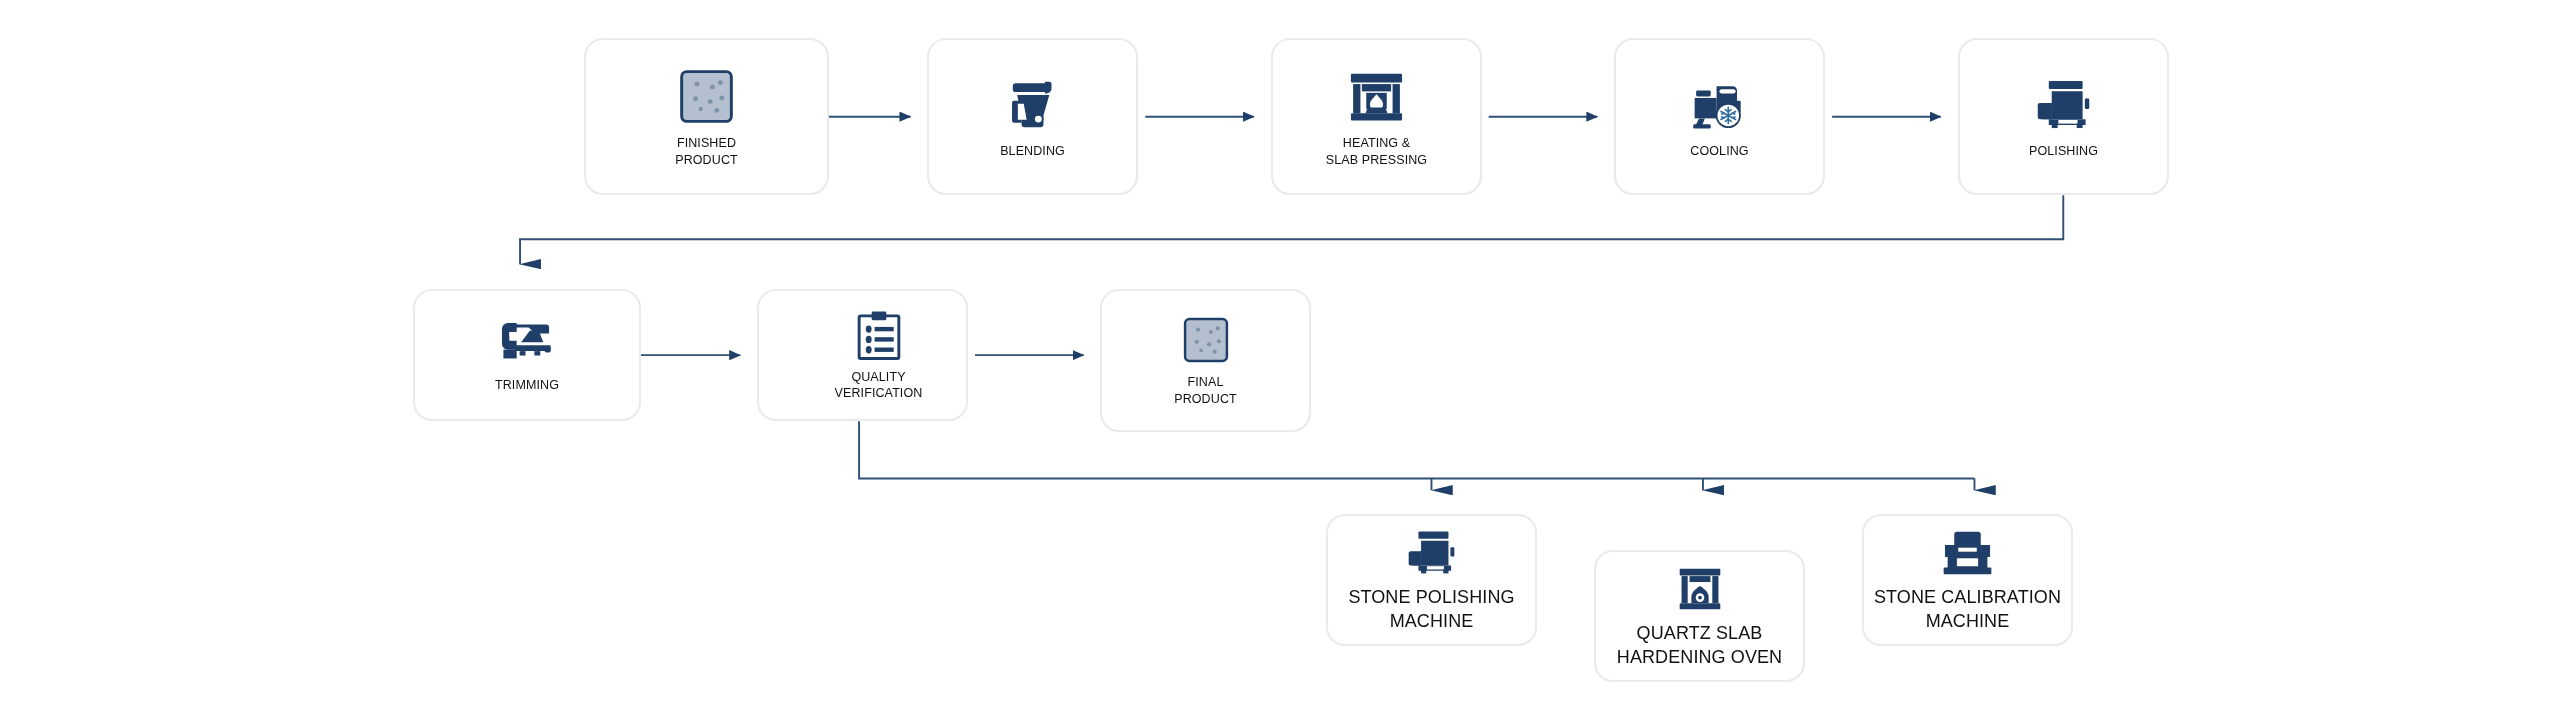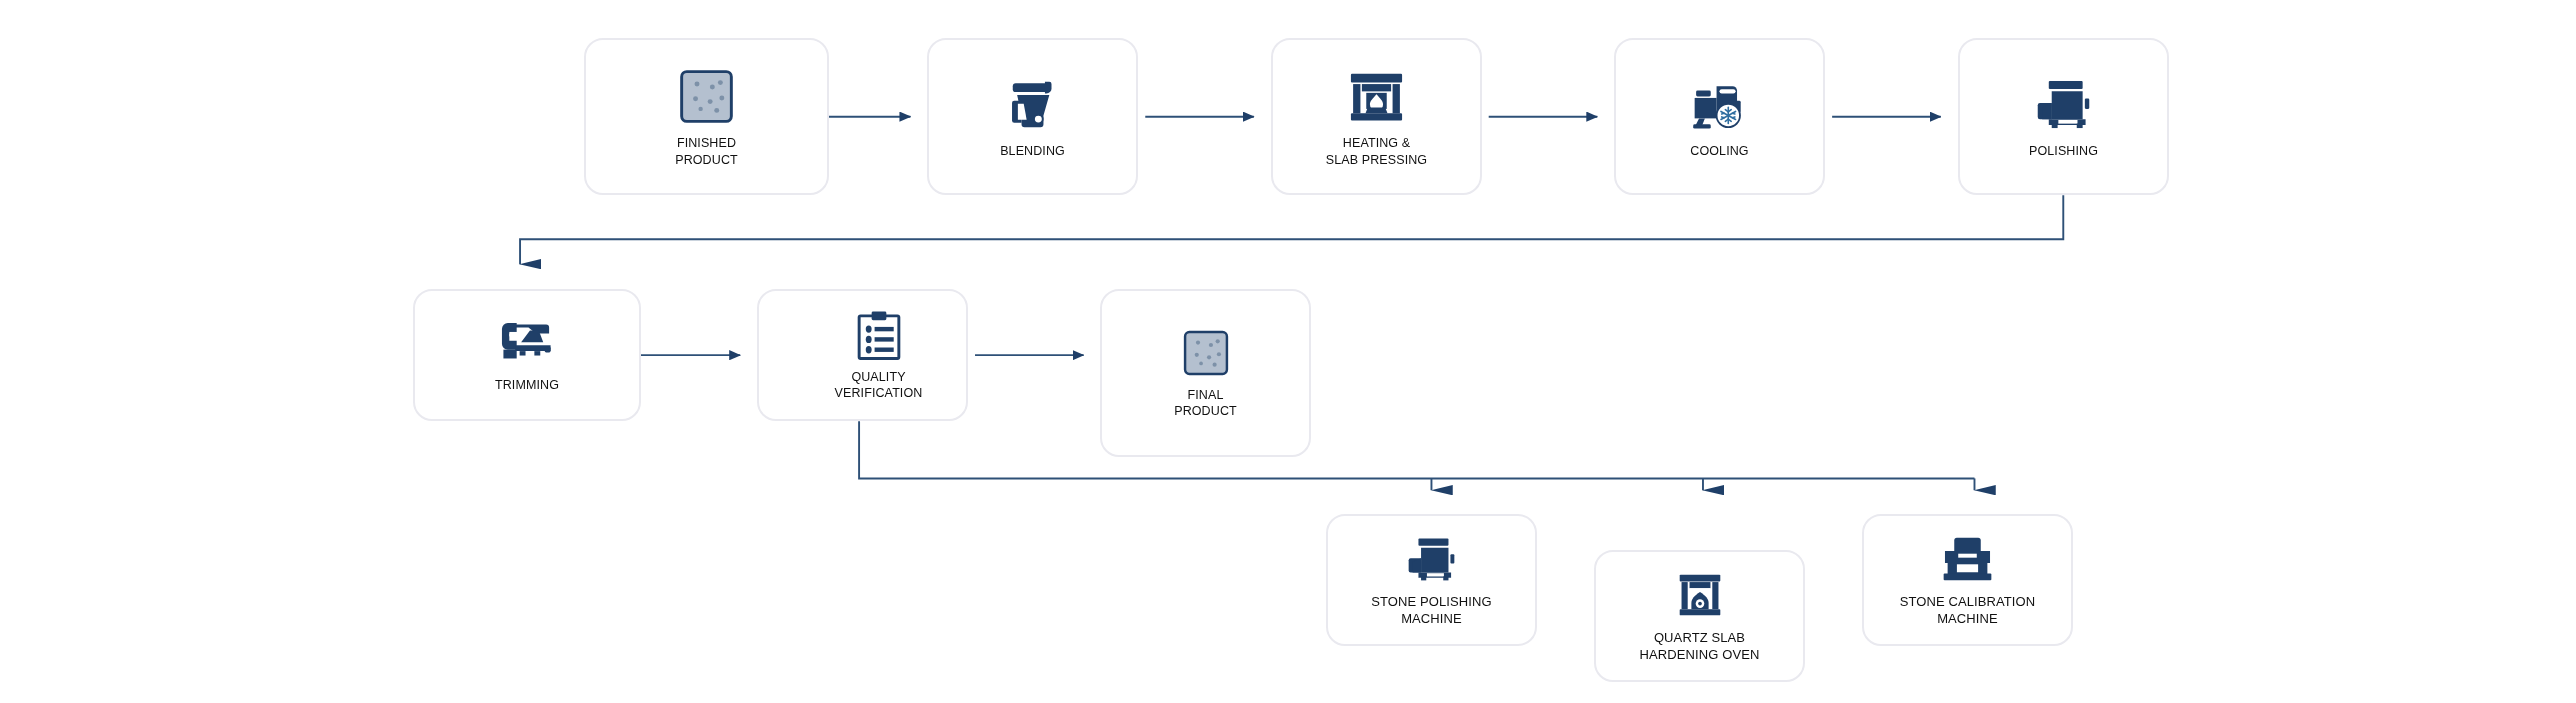--- a/index.html
+++ b/index.html
@@ -27,21 +27,21 @@
   .node .label{
     color:#111111;
     font-size:12.5px;
     line-height:1.32;
     letter-spacing:0.1px;
     text-align:center;
     white-space:pre-line;
     font-weight:400;
   }
   .node.row2 .label{font-size:12.5px;}
-  .node.row3 .label{font-size:13px;}
+  .node.row3 .label{font-size:18px;}
   svg{display:block;}
 </style>
 </head>
 <body>
 
 <div id="canvas">
 
   <svg id="edges" viewBox="0 0 3509 958">
     <defs>
       <marker id="ah" markerWidth="16" markerHeight="14" refX="15" refY="7" orient="auto" markerUnits="userSpaceOnUse">
@@ -209,21 +209,21 @@
           <rect x="25" y="37" width="26" height="6"></rect>
           <ellipse cx="17" cy="54" rx="4" ry="5"></ellipse>
           <rect x="25" y="51" width="26" height="6"></rect>
         </g>
       </svg>
     </div>
     <div class="label">QUALITY
 VERIFICATION</div>
   </div>
 
-  <div class="node row2" style="left:1100px;top:289px;width:211px;height:168px;">
+  <div class="node row2" style="left:1100px;top:289px;width:211px;height:143px;">
     <div class="icon-wrap" style="height:53px;">
       <svg width="48" height="48" viewBox="0 0 78 78">
         <rect x="5" y="5" width="68" height="68" rx="7" fill="#b4c0cf" stroke="#1f3f68" stroke-width="4"></rect>
         <g fill="#7d91a8">
           <circle cx="26" cy="22" r="3.4"></circle>
             <circle cx="47" cy="26" r="3.4"></circle>
           <circle cx="58" cy="20" r="3.4"></circle>
             <circle cx="24" cy="42" r="3.4"></circle>
           <circle cx="44" cy="46" r="3.4"></circle>
             <circle cx="60" cy="41" r="3.4"></circle>

